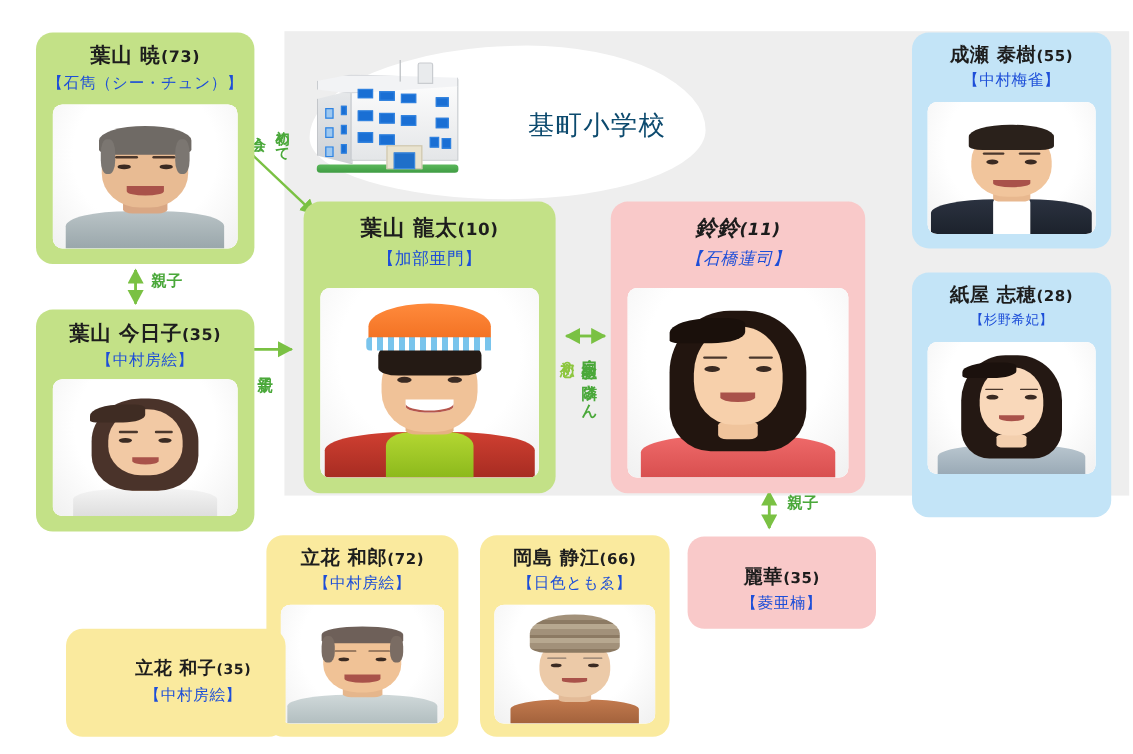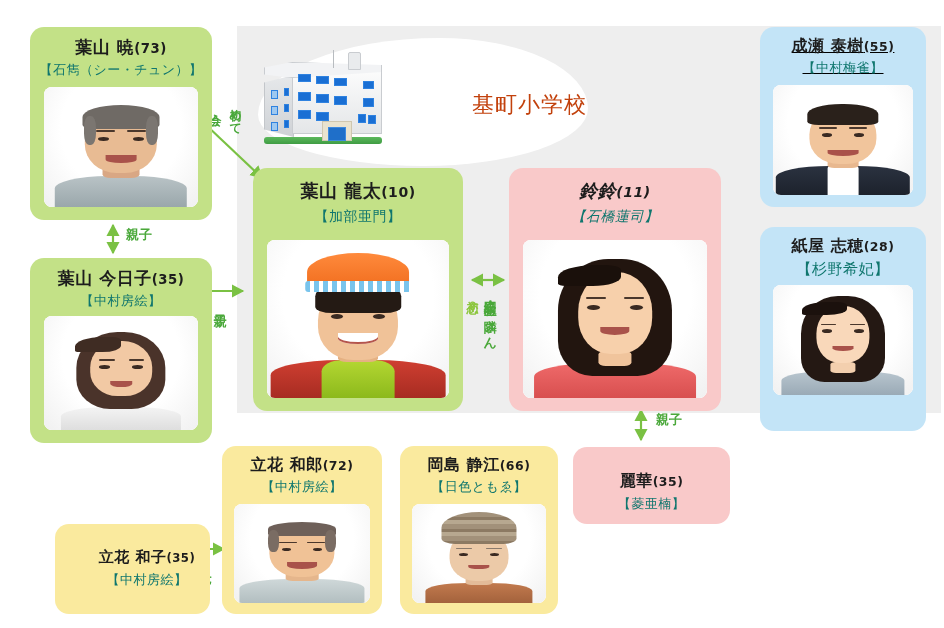--- a/index.html
+++ b/index.html
@@ -25,25 +25,24 @@
     position: absolute;
     background: #eeeeee;
   }
   .school-blob {
     position: absolute;
     background: #ffffff;
     border-radius: 55% 45% 50% 50% / 60% 55% 45% 40%;
   }
   .school-name {
     position: absolute;
-    color: #c2410c;
+    color: #0c4a6e;
     font-size: 22px;
     letter-spacing: 1px;
     white-space: nowrap;
-    margin-left: 32px;
   }
 
   
   .bldg { position: absolute; }
   .bldg .grass {
     position: absolute;
     left: 2px; bottom: 0; width: 118px; height: 7px;
     background: linear-gradient(#5cb85c, #3f9c43);
     border-radius: 3px;
   }
@@ -120,21 +119,21 @@
     font-weight: bold;
     letter-spacing: 0.5px;
     white-space: nowrap;
     line-height: 1.1;
   }
   .card .age {
     font-weight: bold;
     font-size: 0.78em;
   }
   .card .actor {
-    color: #0f766e;
+    color: #1d4ed8;
     letter-spacing: 0.5px;
     white-space: nowrap;
     line-height: 1.2;
   }
   .card .photo {
     position: absolute;
     background: #ffffff;
     border-radius: 8px;
     overflow: hidden;
   }
@@ -358,21 +357,21 @@
         <div class="p-hair" style="top:16%; left:19%; transform:none; width:34%; height:13%; background:#1a100b; border-radius:60% 25% 45% 12%;"></div>
         <div class="p-brow" style="left:34%; top:36%; width:11%;"></div>
         <div class="p-brow" style="left:55%; top:36%; width:11%;"></div>
         <div class="p-eye" style="left:35%; top:41%;"></div>
         <div class="p-eye" style="left:58%; top:41%;"></div>
         <div class="p-mouth" style="top:55%; width:16%; height:5%;"></div>
       </div>
     </div>
   </div>
 
-  <div class="card blue" style="left:760px; top:27px; width:166px; height:180px;text-decoration:underline;">
+  <div class="card blue" style="left:760px; top:27px; width:166px; height:180px;">
     <div class="nameline" style="margin-top:10px; font-size:16px;">
       <span>成瀬 泰樹</span><span class="age">(55)</span>
     </div>
     <div class="actor" style="margin-top:5px; font-size:13px;">【中村梅雀】</div>
     <div class="photo" style="left:13px; top:58px; right:13px; height:110px;">
       <div class="portrait">
         <div class="p-bg"></div>
         <div class="p-body" style="width:96%; height:26%; background:linear-gradient(#2b3240,#1c222c);"></div>
         <div class="p-body" style="width:22%; height:26%; background:#ffffff; border-radius:10% 10% 0 0;"></div>
         <div class="p-neck" style="bottom:25%; width:22%; height:10%; background:#e8b88f;"></div>
@@ -384,21 +383,21 @@
         <div class="p-eye" style="left:58%; top:44%;"></div>
         <div class="p-mouth" style="top:59%; width:22%; height:6%;"></div>
       </div>
     </div>
   </div>
 
   <div class="card blue" style="left:760px; top:227px; width:166px; height:204px;">
     <div class="nameline" style="margin-top:10px; font-size:16px;">
       <span>紙屋 志穂</span><span class="age">(28)</span>
     </div>
-    <div class="actor" style="margin-top:5px; font-size:15px;">【杉野希妃】</div>
+    <div class="actor" style="margin-top:5px; font-size:11px;">【杉野希妃】</div>
     <div class="photo" style="left:13px; top:58px; right:13px; height:110px;">
       <div class="portrait">
         <div class="p-bg"></div>
         <div class="p-body" style="width:88%; height:22%; background:linear-gradient(#b9c6cf,#9aaab6);"></div>
         <div class="p-hair" style="top:10%; width:60%; height:78%; background:#241813; border-radius:44% 44% 28% 28%;"></div>
         <div class="p-neck" style="bottom:20%; width:18%; height:10%; background:#f3cfae;"></div>
         <div class="p-head" style="top:19%; width:38%; height:52%; background:#f9d8ba;"></div>
         <div class="p-hair" style="top:15%; left:21%; transform:none; width:32%; height:12%; background:#1b110d; border-radius:60% 25% 45% 12%;"></div>
         <div class="p-brow" style="left:34%; top:35%; width:11%;"></div>
         <div class="p-brow" style="left:55%; top:35%; width:11%;"></div>
@@ -453,20 +452,20 @@
         <div class="p-cap" style="top:8%; width:56%; height:32%; background:repeating-linear-gradient(#a2917a 0 5px,#8c7a63 5px 8px,#b7a890 8px 12px); border-radius:50% 50% 18% 18%;"></div>
         <div class="p-brow" style="left:33%; top:44%; width:12%; background:#8a7a6c;"></div>
         <div class="p-brow" style="left:55%; top:44%; width:12%; background:#8a7a6c;"></div>
         <div class="p-eye" style="left:35%; top:49%;"></div>
         <div class="p-eye" style="left:58%; top:49%;"></div>
         <div class="p-mouth" style="top:62%; width:16%; height:4%;"></div>
       </div>
     </div>
   </div>
 
-  <div class="card yellow" style="left:55px; top:524px; width:155px; height:90px;padding-left:29px;">
+  <div class="card yellow" style="left:55px; top:524px; width:183px; height:90px;padding-left:29px;">
     <div class="nameline" style="margin-top:25px; font-size:15px;">
       <span>立花 和子</span><span class="age">(35)</span>
     </div>
     <div class="actor" style="margin-top:6px; font-size:13px;">【中村房絵】</div>
   </div>
 
 </div>
 
 </body></html>

